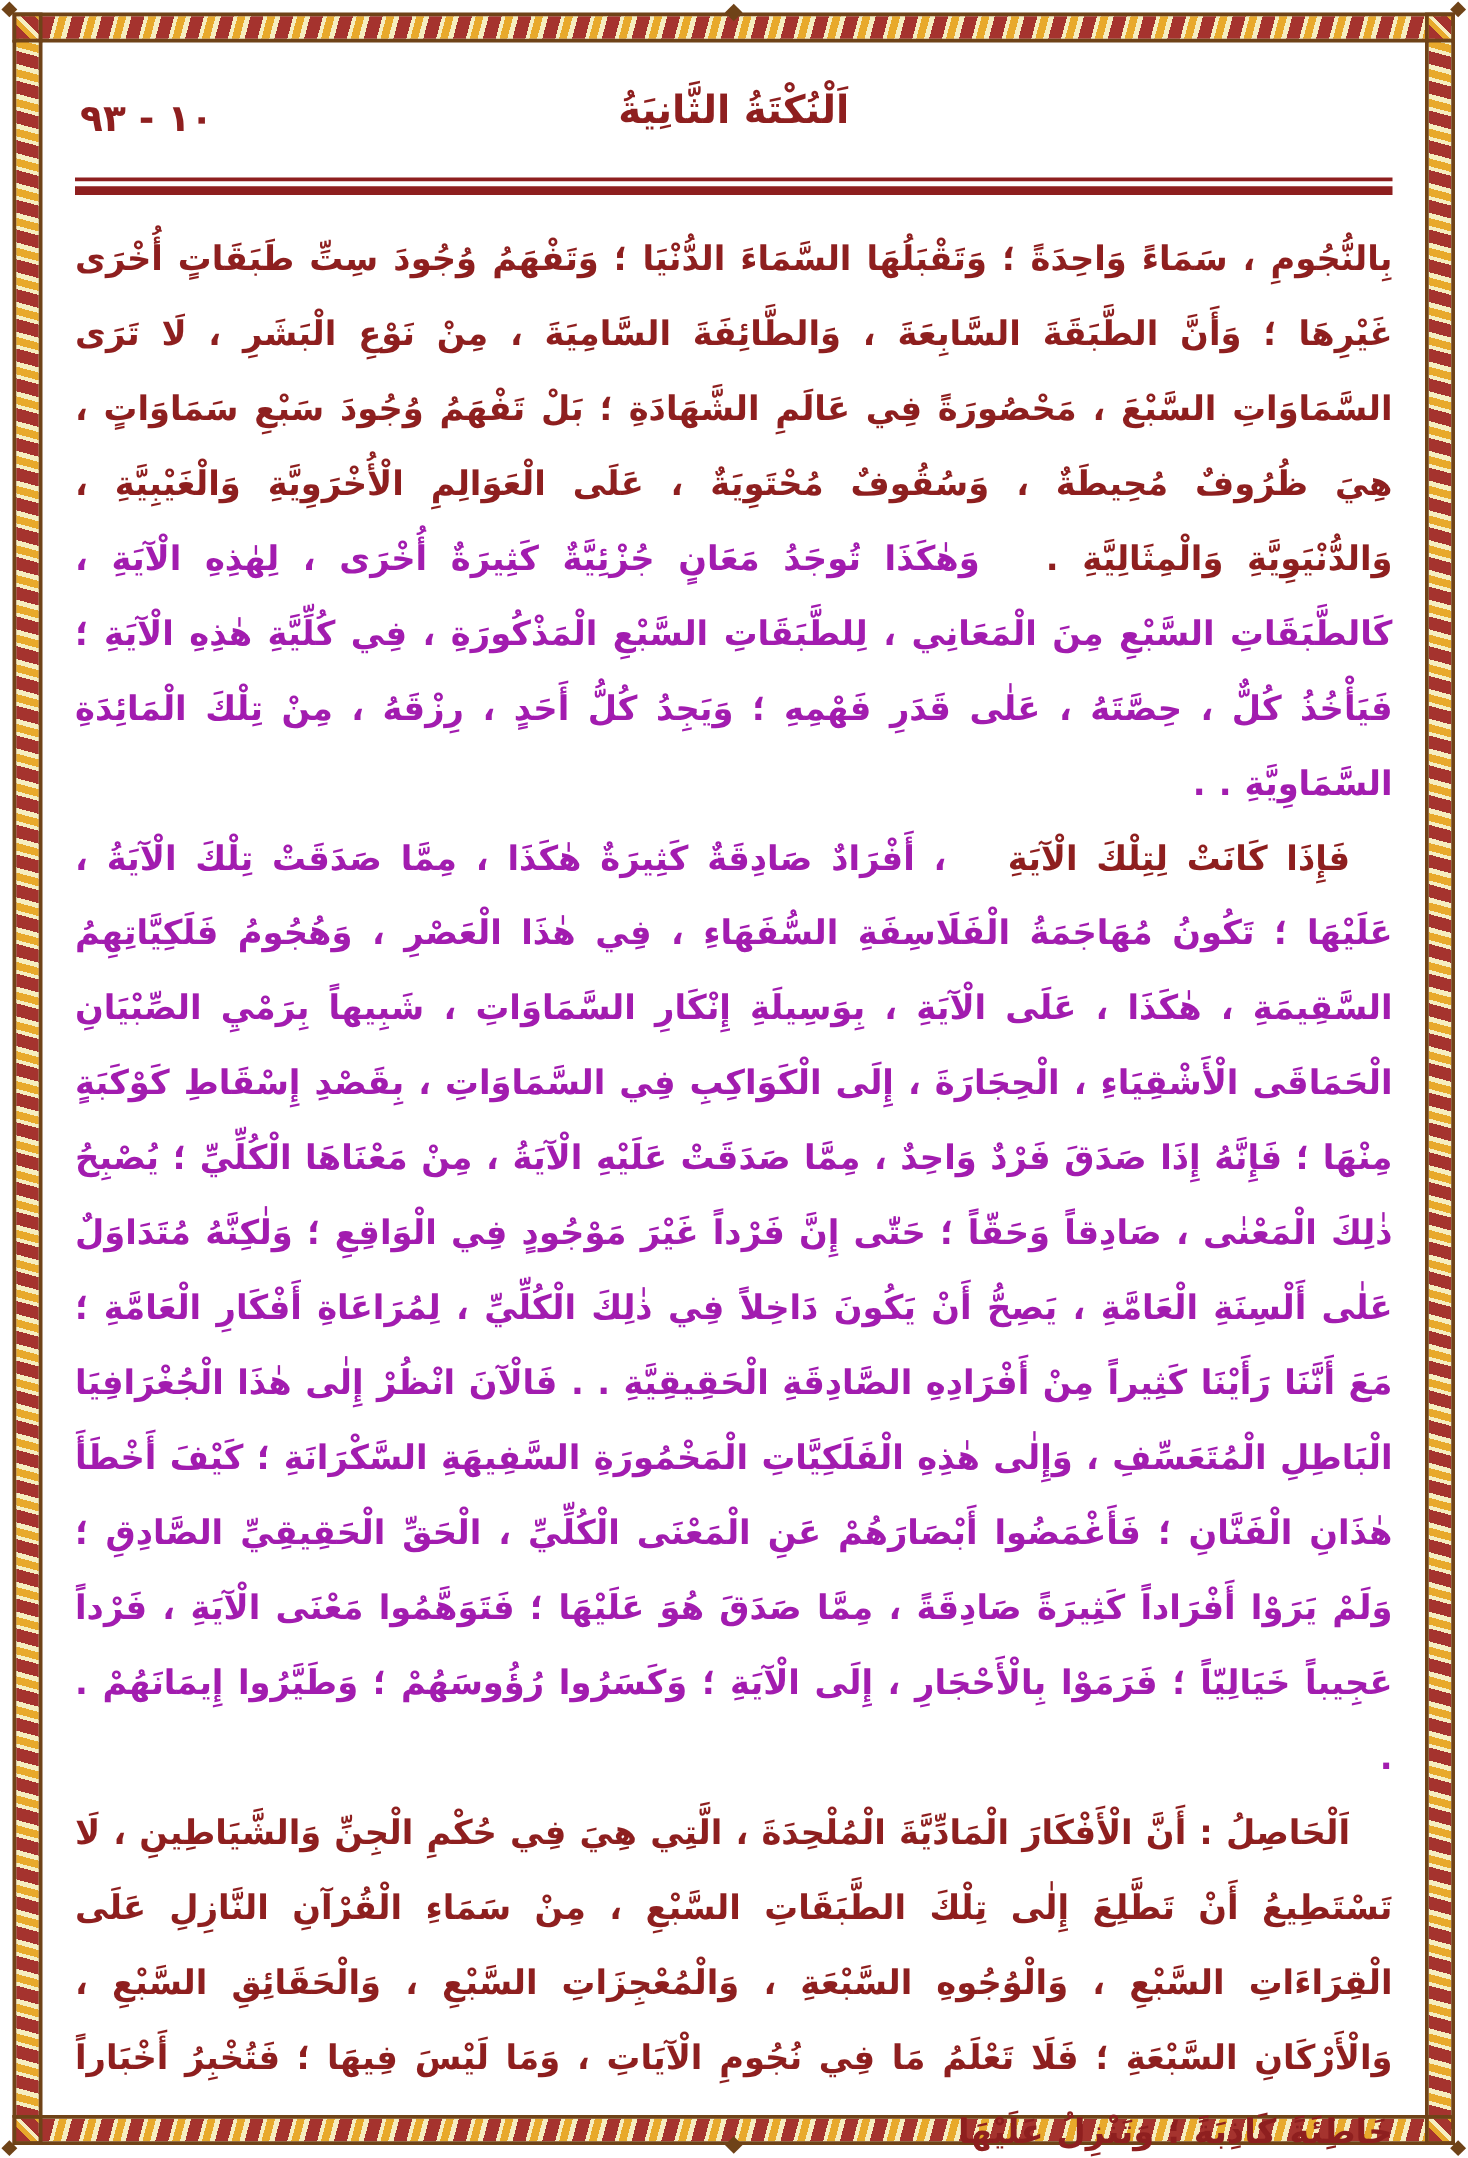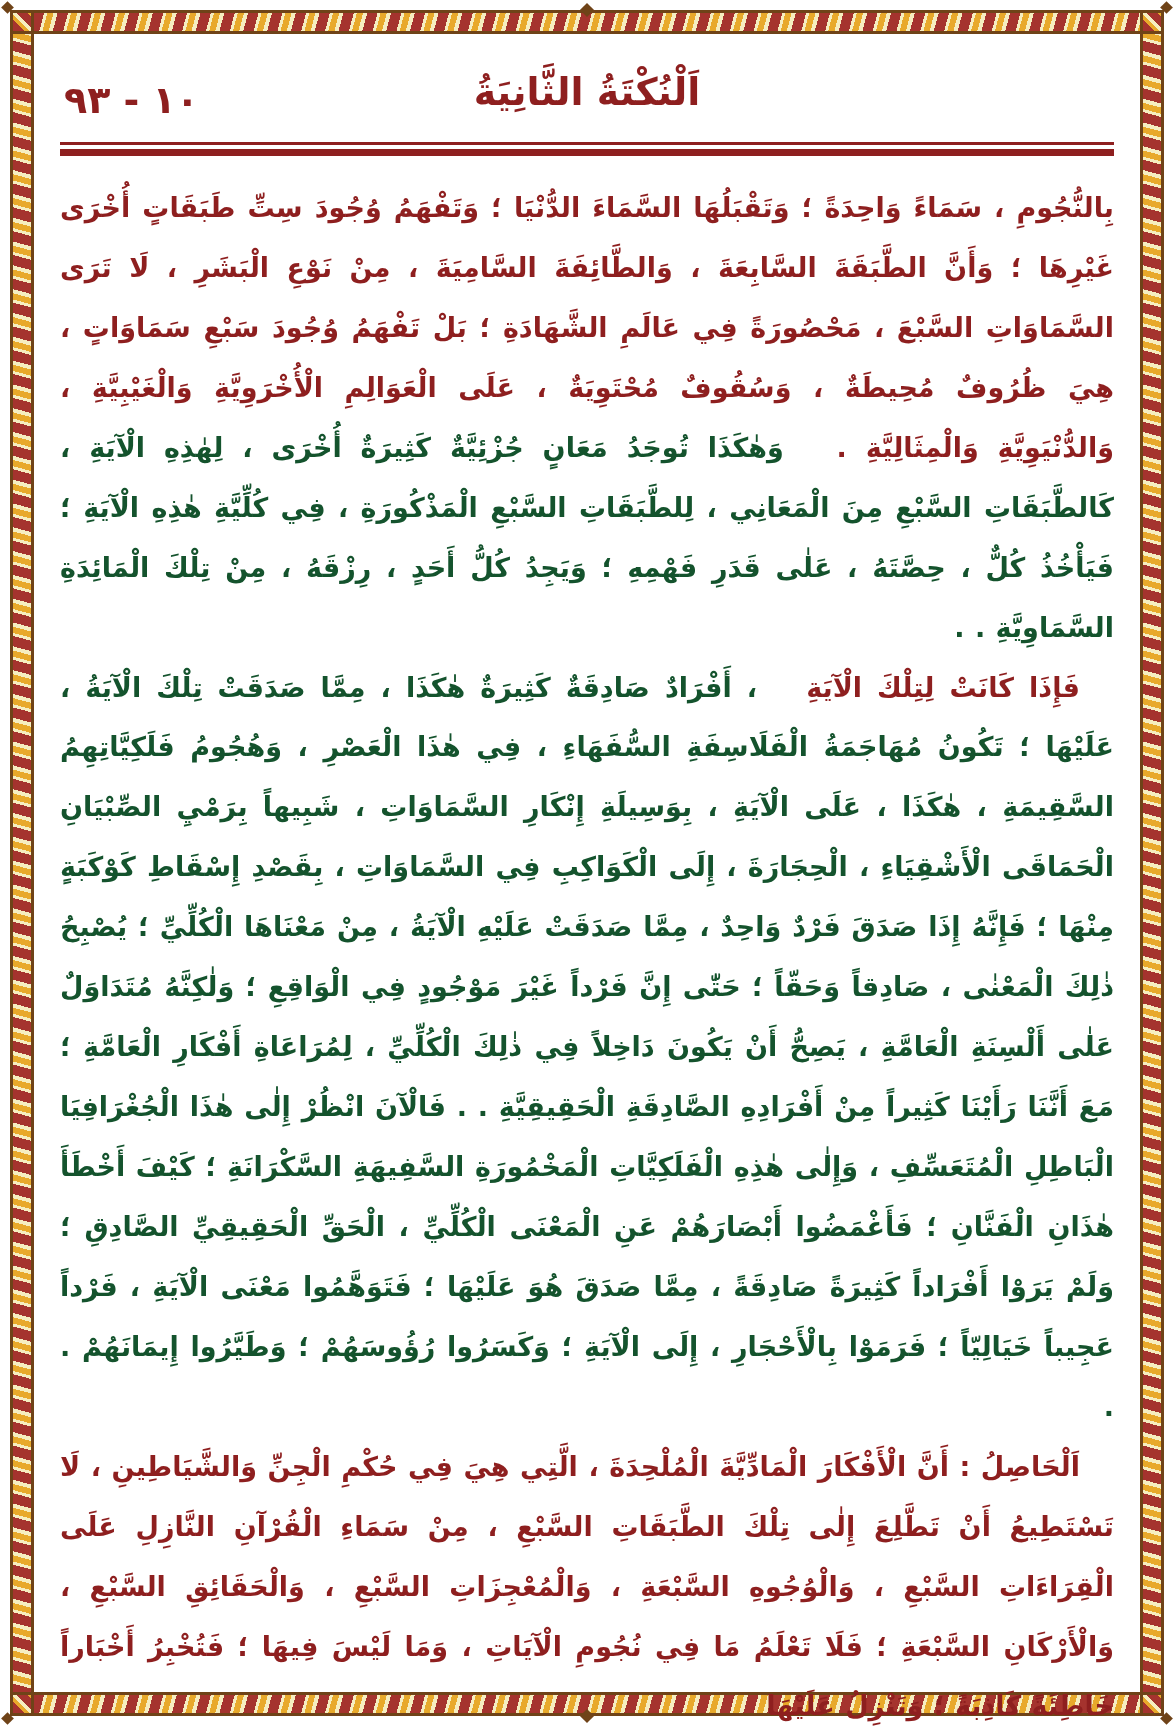--- a/index.html
+++ b/index.html
@@ -34,38 +34,38 @@
   .h-tl{top:3px;left:3px;} .h-tr{top:3px;right:3px;}
   .h-bl{bottom:3px;left:3px;} .h-br{bottom:3px;right:3px;}
   .tick{position:absolute;width:10px;height:10px;background:#6f4318;transform:rotate(45deg);left:582px;}
   .t-top{top:5px;} .t-bottom{bottom:5px;}
 
   
   .page-inner{position:absolute;top:62px;left:60px;right:60px;}
   .hdr{position:relative;height:70px;}
   .page-ref{
     position:absolute;left:4px;top:16px;direction:ltr;unicode-bidi:bidi-override;
-    color:#8e1f1f;font-size:38px;font-weight:bold;letter-spacing:2px;
+    color:#8e1f1f;font-size:30px;font-weight:bold;letter-spacing:2px;
   }
   .page-title{
-    text-align:center;color:#8e1f1f;font-size:38px;font-weight:bold;padding-top:8px;
+    text-align:center;color:#8e1f1f;font-size:31px;font-weight:bold;padding-top:8px;
   }
   .rule{margin-top:10px;}
   .rule .thin{height:3px;background:#8e1f1f;}
   .rule .thick{height:7px;background:#8e1f1f;margin-top:4px;}
 
   .body-text{
     direction:rtl;text-align:justify;margin-top:22px;
     font-size:27px;font-weight:bold;line-height:2.22;color:#1b1b1b;
     word-spacing:1px;
   }
   .body-text p{margin:0;}
   .body-text p.indent{text-indent:34px;}
   .seg-red{color:#8e1f1f;margin-left:34px;}
-  .seg-black{color:#14532d;}
+  .seg-black{color:#a21caf;}
 </style>
 </head>
 <body>
 
 <div class="b-strip b-h b-top"></div>
 <div class="b-strip b-h b-bottom"></div>
 <div class="b-strip b-v b-left"></div>
 <div class="b-strip b-v b-right"></div>
 <div class="b-corner c-tl"></div>
 <div class="b-corner c-tr"></div>

